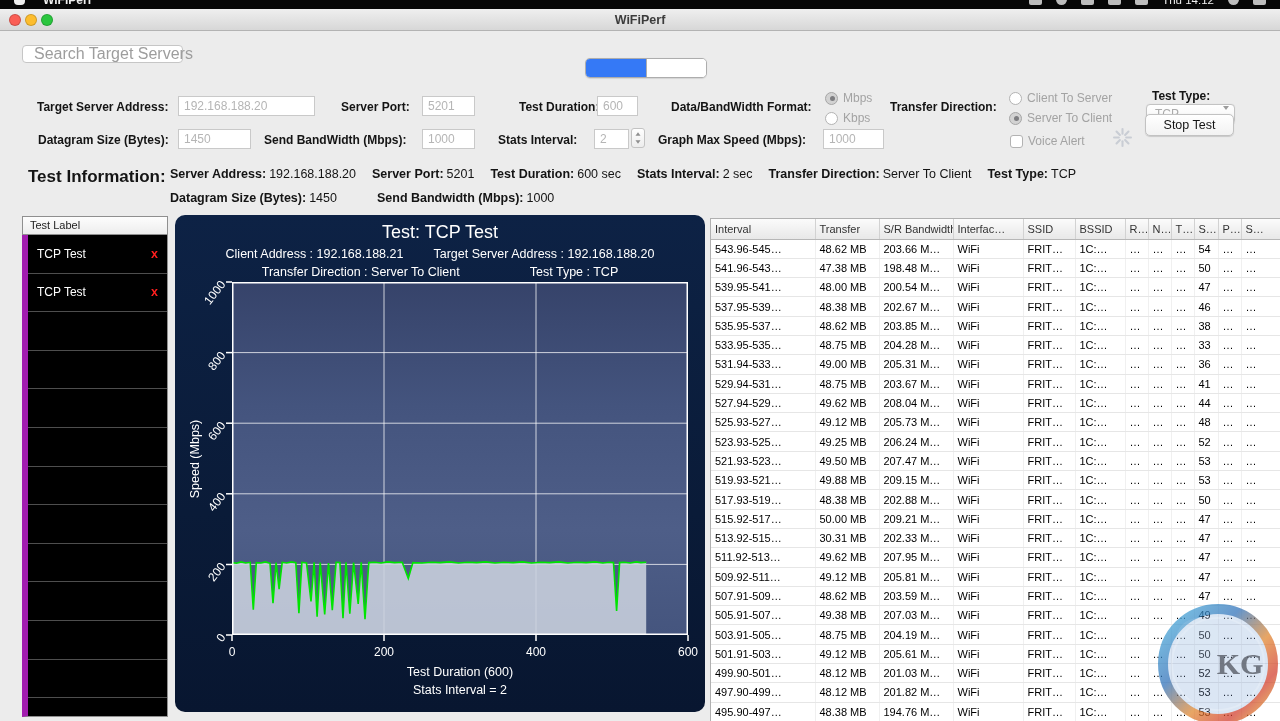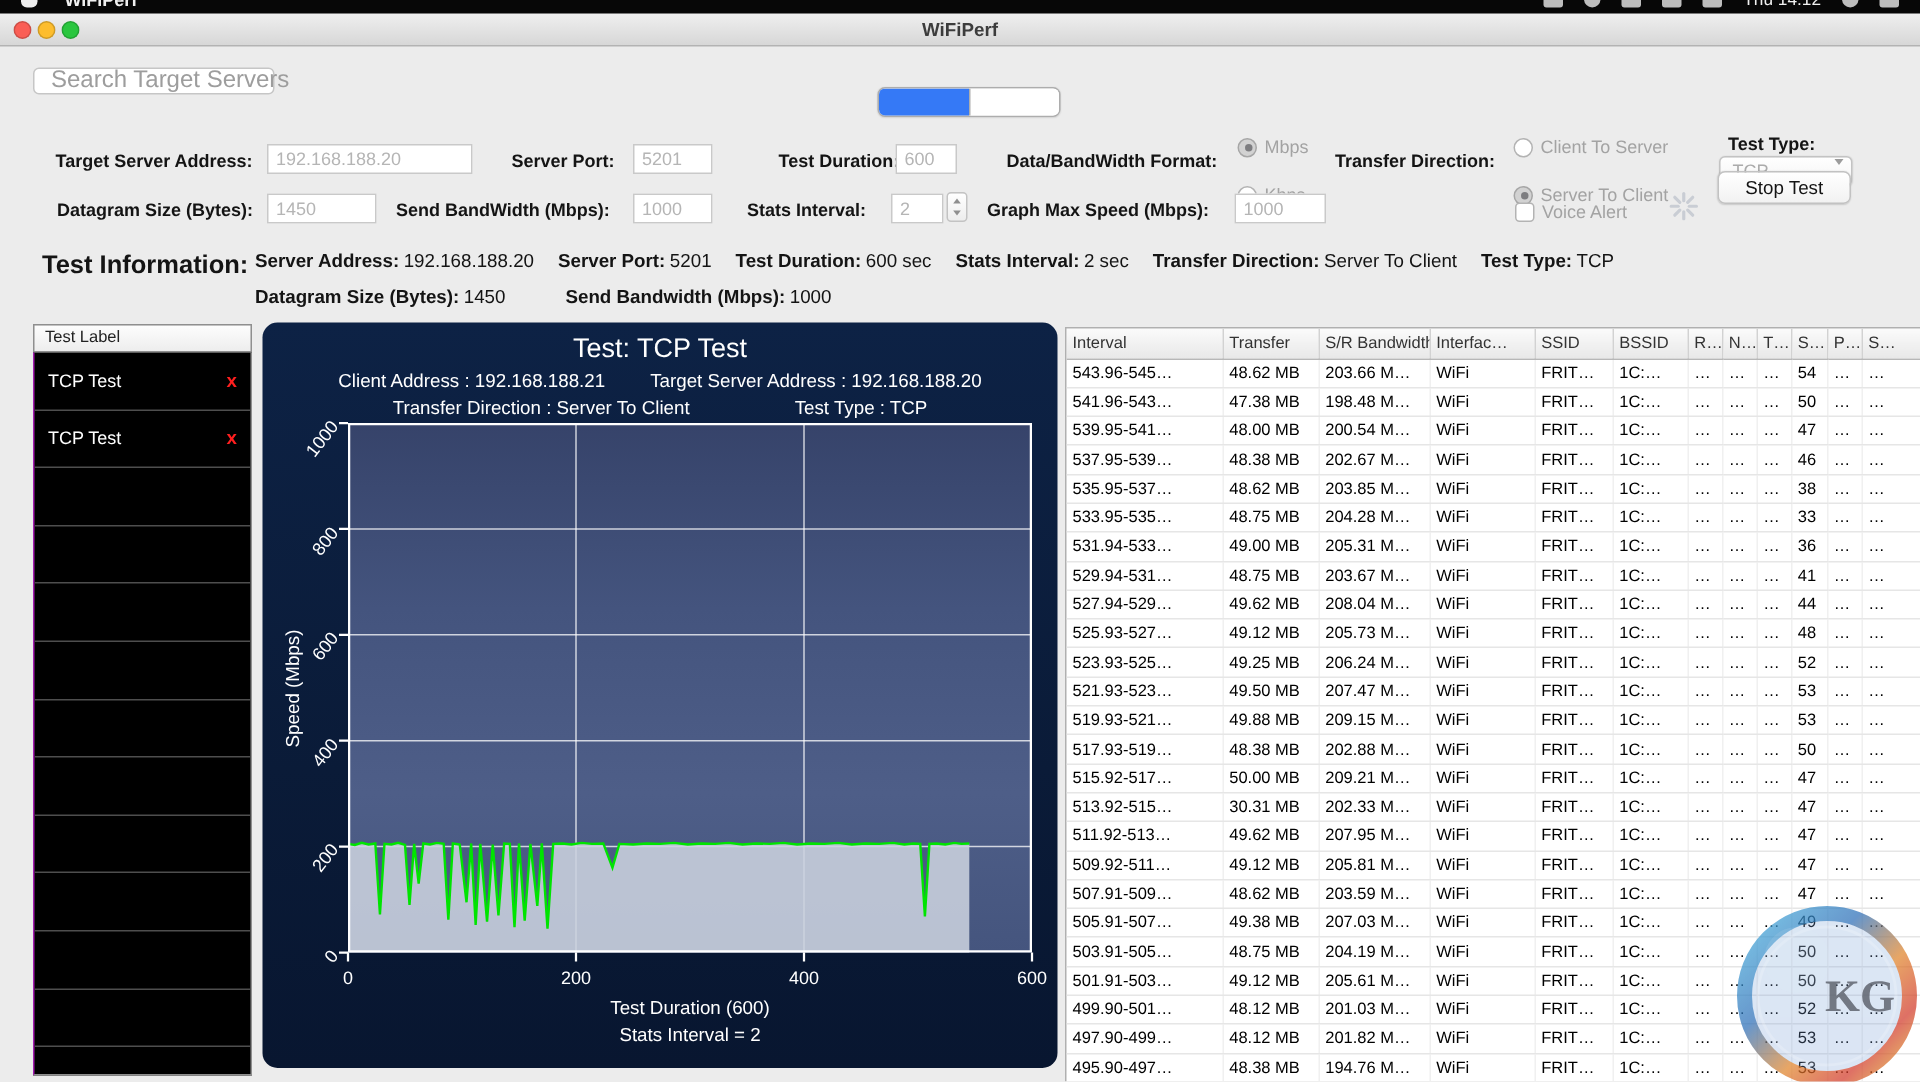--- a/index.html
+++ b/index.html
@@ -27,21 +27,21 @@
   .searchbox{position:absolute;left:22px;top:45px;width:161px;height:18px;background:#fff;border:1px solid #c6c6c6;border-radius:4px;display:flex;align-items:center;gap:5px;padding:0 6px}
   .search-ph{font-size:16px;color:#9d9d9d;white-space:nowrap}
   .segmented{position:absolute;left:585px;top:58px;height:20px;display:flex;border:1px solid #adadad;border-radius:5px;overflow:hidden;background:#fff;box-shadow:0 0.5px 1px rgba(0,0,0,.1)}
   .seg{min-width:60px;padding:16px 10px;font-size:12px;line-height:19px;text-align:center;color:#1d1d1d;background:#fff}
   .seg.active{background:#3579f6;color:#fff}
   .seg + .seg{border-left:1px solid #adadad}
 
   
   .flabel{position:absolute;font-size:12px;font-weight:700;color:#141414;white-space:nowrap}
   .tfield{position:absolute;height:20px;background:#fff;border:1px solid #c9c9c9;font-size:12px;color:#b5b5b5;padding:2px 5px;white-space:nowrap;overflow:hidden}
-  .radio-group{position:absolute;display:flex;flex-direction:column;gap:14px}
+  .radio-group{position:absolute;display:flex;flex-direction:column;gap:2px}
   .radio-row{display:flex;align-items:center;height:18px}
   .radio{width:13px;height:13px;border-radius:50%;border:1px solid #b3b3b3;background:#fff;position:relative;flex:0 0 auto}
   .radio.sel{background:#d2d2d2;border-color:#a6a6a6}
   .radio.sel::after{content:"";position:absolute;left:3.5px;top:3.5px;width:5px;height:5px;border-radius:50%;background:#7d7d80}
   .radio-label{font-size:12px;color:#a3a3a3;margin-left:5px;white-space:nowrap}
   .checkbox-row{position:absolute;display:flex;align-items:center;height:18px}
   .checkbox{width:13px;height:13px;border:1px solid #b3b3b3;border-radius:3px;background:#fff}
   .popup{position:absolute;left:1146px;top:104px;width:89px;height:20px;background:linear-gradient(#fff,#f3f3f3);border:1px solid #c3c3c3;border-radius:4px;font-size:12px;color:#ababab;line-height:18px;padding-left:8px;box-shadow:0 0.5px 1px rgba(0,0,0,.12)}
   .popup-arrows{position:absolute;right:5px;top:3px}
   .arr-up{width:0;height:0;border-left:3.5px solid transparent;border-right:3.5px solid transparent;border-bottom:4px solid #9c9c9c;margin-bottom:2px}
@@ -55,21 +55,21 @@
 
   
   .info-title{position:absolute;left:28px;top:167px;font-size:17px;font-weight:700;color:#141414}
   .info-row{position:absolute;left:170px;display:flex;gap:16px;font-size:12.5px;color:#141414;white-space:nowrap}
   .info-row b{font-weight:700;margin-right:3px}
   .info-row1{top:167px}
   .info-row2{top:191px;gap:40px}
 
   
   .list-header{position:absolute;left:22px;top:216px;width:146px;height:19px;background:linear-gradient(#fdfdfd,#ededed);border:1px solid #8f8f8f;font-size:11px;color:#222;padding:2px 7px}
-  .list-body{position:absolute;left:22px;top:235px;width:146px;height:482px;background:#000;border-left:1px solid #a21caf;border-right:1px solid #8f8f8f;border-bottom:1px solid #8f8f8f;overflow:hidden}
+  .list-body{position:absolute;left:22px;top:235px;width:146px;height:482px;background:#000;border-left:6px solid #a21caf;border-right:1px solid #8f8f8f;border-bottom:1px solid #8f8f8f;overflow:hidden}
   .list-row{height:38.6px;border-bottom:1px solid #4e4e4e;display:flex;align-items:center;justify-content:space-between;padding:0 9px}
   .list-label{color:#fff;font-size:12px}
   .list-x{color:#ff1f1f;font-size:12.5px;font-weight:700}
 
   
   .chart-panel{position:absolute;left:175px;top:215px;width:530px;height:497px;border-radius:10px;background:linear-gradient(180deg,#0d2245 0%,#0a1b38 60%,#081630 100%);overflow:hidden}
   .chart-head{position:absolute;left:0;top:7px;width:100%;text-align:center;color:#fff}
   .chart-title{font-size:18px;font-weight:400}
   .chart-subrow{display:flex;justify-content:center;gap:30px;font-size:12.5px;margin-top:4px;white-space:nowrap}
   .chart-plot{position:absolute;left:57px;top:67px;width:456px;height:353px;background:linear-gradient(180deg,#36436a 0%,#44547e 35%,#4e5e88 70%,#45557e 100%)}

